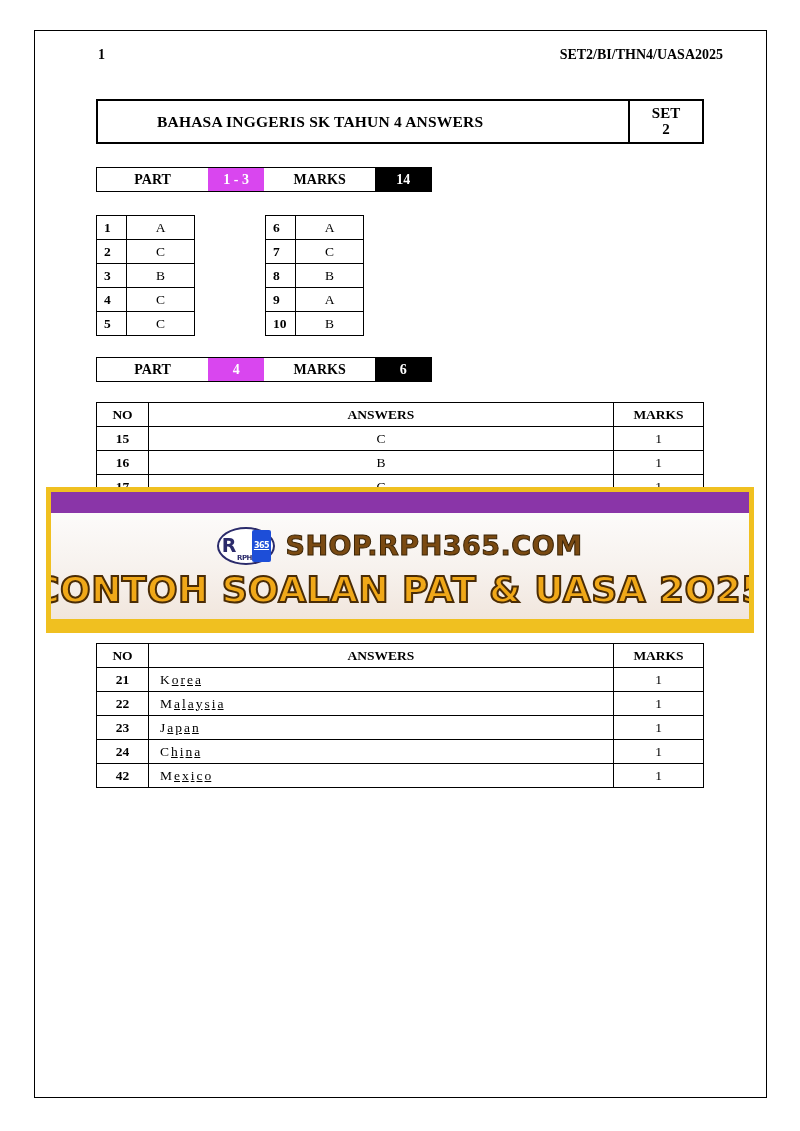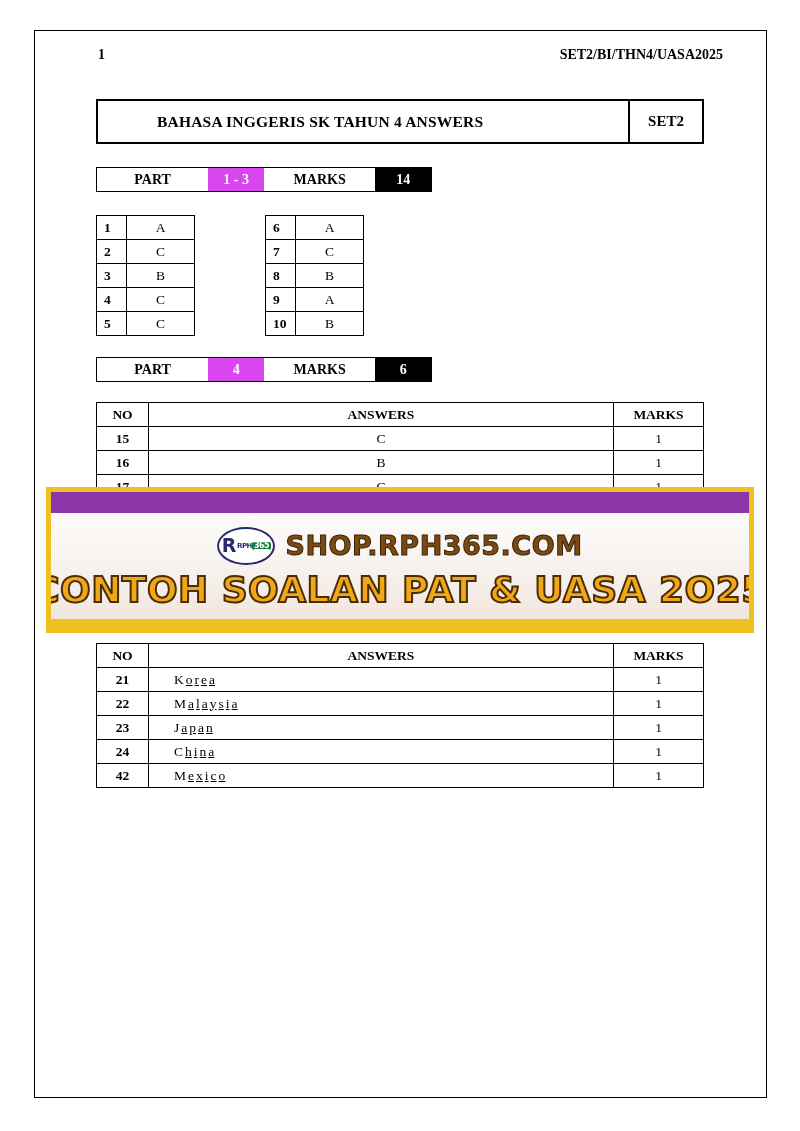--- a/index.html
+++ b/index.html
@@ -64,21 +64,21 @@
     padding-left: 12px;
     font-weight: bold;
     font-size: 15.5px;
     letter-spacing: .2px;
     margin-left: 47px;
   }
   .title-bar .set-box {
     width: 72px;
     border-left: 2px solid #000;
     display: flex;
-    flex-direction: row;
+    flex-direction: column;
     align-items: center;
     justify-content: center;
     font-weight: bold;
     font-size: 15px;
     line-height: 1.05;
     text-align: right;
   }
 
   
   .part-strip {
@@ -153,21 +153,21 @@
     box-sizing: border-box;
     margin-top: 43px;
   }
   .ans-table th {
     font-weight: bold;
     font-size: 13.5px;
   }
   .col-no { width: 52px; text-align: center; font-weight: bold; }
   .col-ans { text-align: center; }
   .col-marks { width: 90px; text-align: center; }
-  .ans-left { text-align: left; padding-left: 24px; }
+  .ans-left { text-align: left; padding-left: 10px; }
 
   #table-part4 { top: 402px; }
   #table-part5 { top: 643px; }
 
   .spaced span.u {
     text-decoration: underline;
   }
   .spaced span {
     padding: 0 1px;
   }
@@ -236,23 +236,23 @@
     margin-right: 1px;
   }
   .logo .logo-stack {
     display: flex;
     flex-direction: row;
     align-items: flex-end;
     line-height: 1;
     font-size: 7px;
   }
   .logo .logo-365 {
-    background: #15803d;
+    background: #1d4ed8;
     color: #ffffff;
-    padding: 0 2px;
+    padding: 12px 2px;
     border-radius: 2px;
     font-size: 8px;
     text-decoration: underline;
   }
   .banner-shop {
     font-family: "DejaVu Sans", sans-serif;
     font-weight: bold;
     font-size: 27px;
     color: #7a4a12;
     -webkit-text-stroke: 1px #3b2406;

